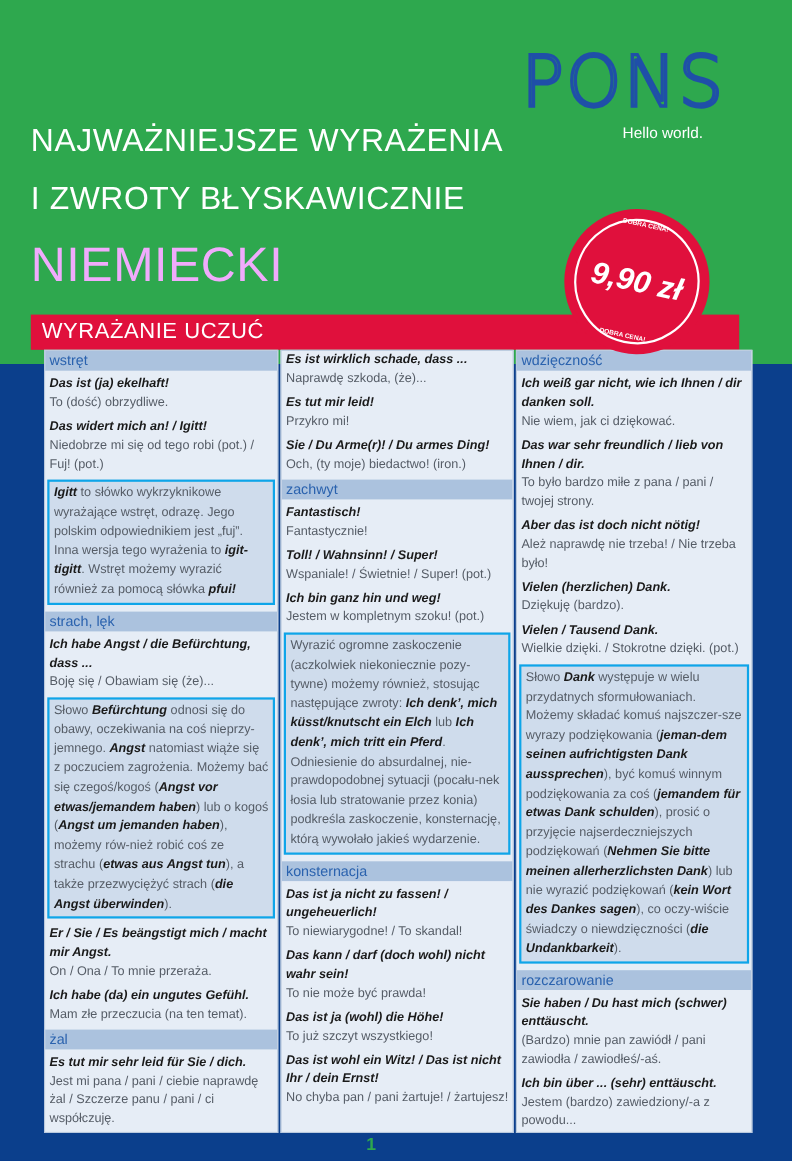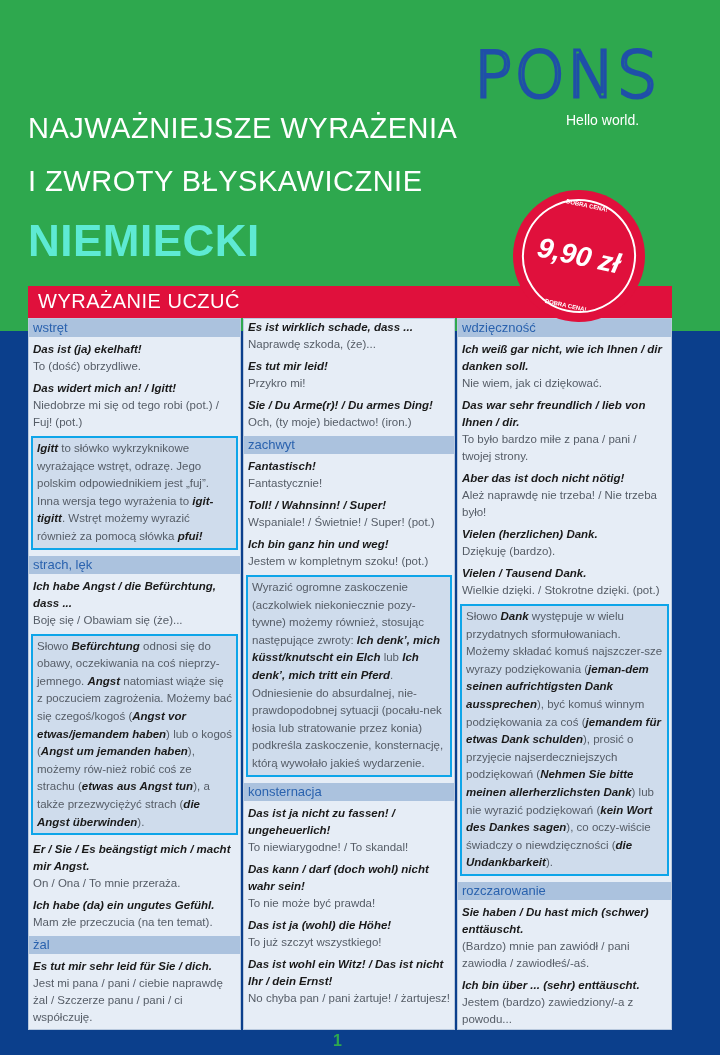--- a/index.html
+++ b/index.html
@@ -9,32 +9,32 @@
   .blue { position: absolute; left: 0; top: 331px; width: 720px; height: 724px; background: #0b3f8c; }
 
   .pons { position: absolute; left: 474px; top: 44px; width: 186px; height: 62px; }
   .pons-text { font-family: "DejaVu Sans", sans-serif; font-size: 64px; line-height: 62px; letter-spacing: 2px;
     color: transparent; -webkit-text-stroke: 3px #1f4fa8; font-weight: 300; }
   .hello { position: absolute; left: 566px; top: 112px; color: #ffffff; font-size: 14px; font-family: "Liberation Sans", sans-serif; }
 
   .title1, .title2 { position: absolute; left: 28px; color: #ffffff; font-family: "Liberation Sans", sans-serif; font-size: 29px; letter-spacing: 0.5px; }
   .title1 { top: 112px; }
   .title2 { top: 165px; }
-  .title3 { position: absolute; left: 28px; top: 216px; color: #5eead4; font-family: "Liberation Sans", sans-serif; font-weight: bold; font-size: 44px; letter-spacing: 0.5px; }
+  .title3 { position: absolute; left: 28px; top: 216px; color: #f0abfc; font-family: "Liberation Sans", sans-serif; font-weight: normal; font-size: 44px; letter-spacing: 0.5px; }
 
   .price { position: absolute; left: 513px; top: 190px; width: 132px; height: 132px; border-radius: 50%; background: #e0103c; z-index: 5;
     display: flex; align-items: center; justify-content: center; transform: rotate(12deg); }
   .price-ring { position: absolute; left: 9px; top: 9px; width: 114px; height: 114px; border: 2px solid #ffffff; border-radius: 50%; }
   .price-text { color: #ffffff; font-family: "Liberation Sans", sans-serif; font-weight: bold; font-size: 28px; font-style: italic; }
   .price-small { position: absolute; color: #fff; font-size: 6px; font-weight: bold; font-family: "Liberation Sans", sans-serif; }
 
   .banner { position: absolute; left: 28px; top: 286px; width: 644px; height: 32px; background: #e0103c; }
   .banner-text { position: absolute; left: 10px; top: 4px; color: #ffffff; font-family: "Liberation Sans", sans-serif; font-size: 20px; letter-spacing: 0.5px; }
 
-  .col { position: absolute; top: 318px; background: #e6edf6; border: 1px solid #b9c9de; overflow: hidden; font-family: "Liberation Sans", sans-serif; }
+  .col { position: absolute; top: 318px; background: #e6edf6; border: 1px solid #b9c9de; overflow: hidden; font-family: "Liberation Sans", sans-serif; margin-left: 12px; }
   .c1 { left: 28px; width: 213px; height: 712px; }
   .c2 { left: 243px; width: 212px; height: 712px; }
   .c3 { left: 457px; width: 215px; height: 712px; }
 
   .sec { background: #abc2de; color: #2a62ae; font-size: 13px; padding: 1px 4px; height: 18px; line-height: 16px; margin-bottom: 4px; }
   .entry { padding: 0 4px; margin-bottom: 5px; }
   .de { font-weight: bold; font-style: italic; color: #1a1a1a; font-size: 11.5px; line-height: 17px; }
   .pl { color: #555c66; font-size: 11.5px; line-height: 17px; }
   .note { margin: 2px 2px 6px 2px; border: 2px solid #0ea5e9; background: #cfdcec; padding: 2px 4px; color: #555c66; font-size: 11.5px; line-height: 17.6px; }
   .note b { color: #1a1a1a; font-style: italic; }

